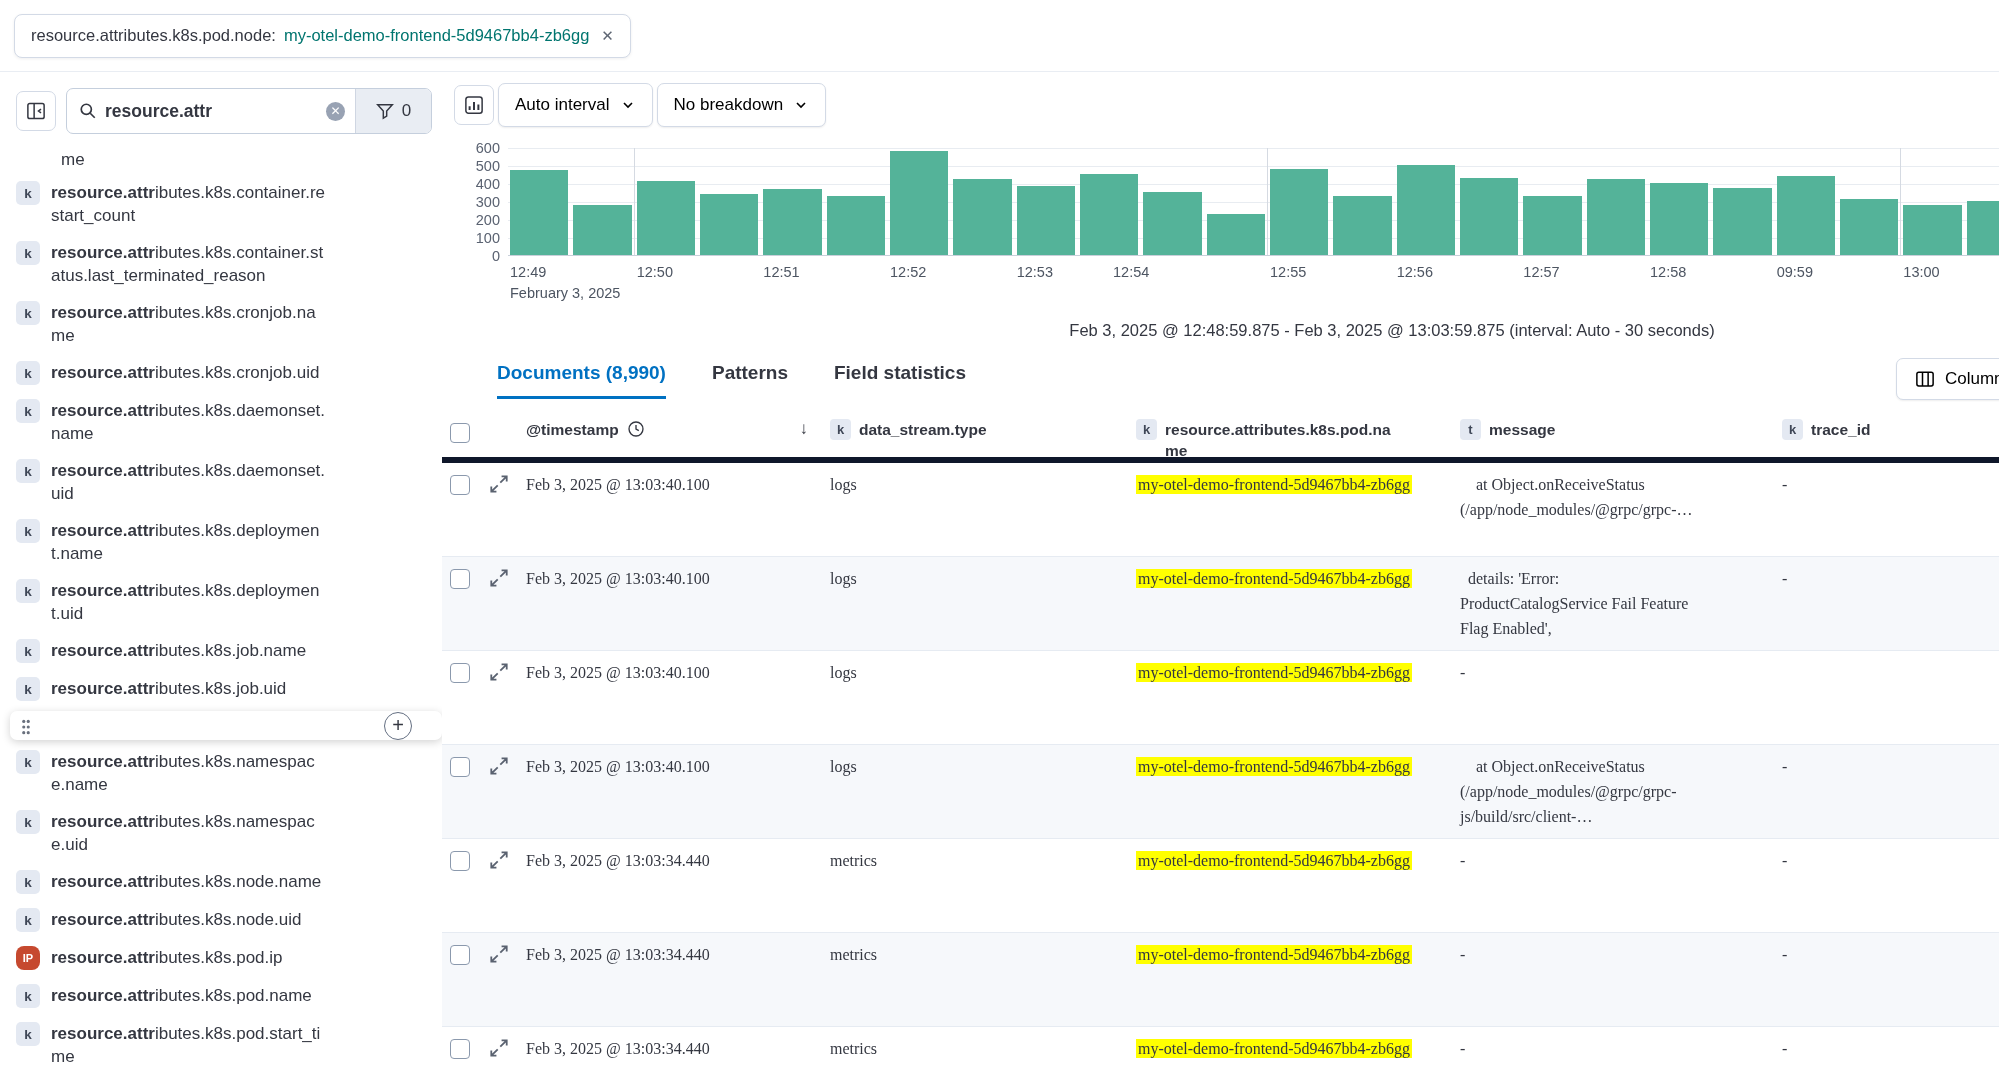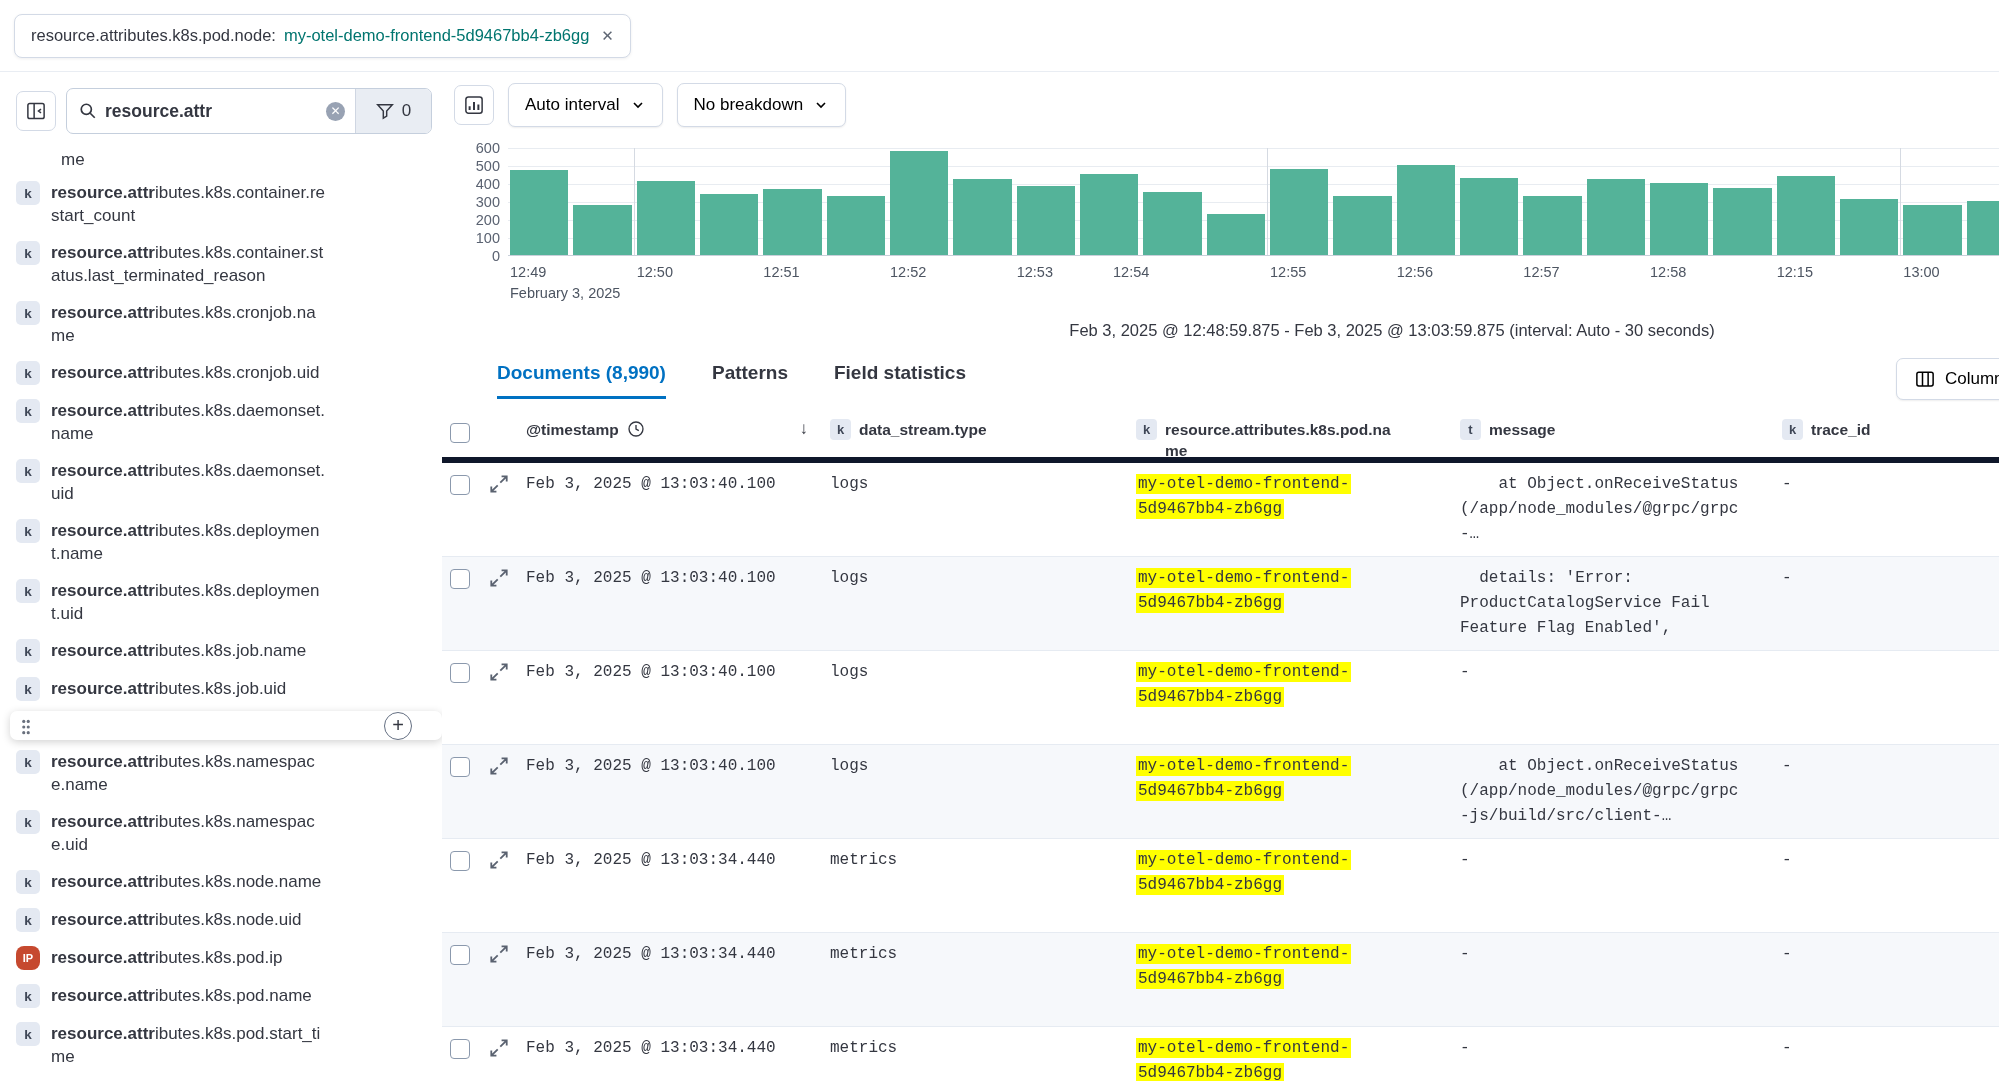--- a/index.html
+++ b/index.html
@@ -49,21 +49,21 @@
   .f-hover { background:#fff; border-radius:7px; box-shadow:0 2px 9px rgba(0,0,0,.18);
              padding-left:10px; }
   .drag { color:#69707d; margin-top:3px; flex:none; display:flex; }
   .plus-btn { position:absolute; right:30px; top:50%; transform:translateY(-50%);
               width:28px; height:28px; border:1px solid #646f82; border-radius:50%;
               display:flex; align-items:center; justify-content:center; font-size:20px;
               color:#343741; background:#fff; cursor:pointer; }
 
   
   .main { flex:1; position:relative; padding-top:11px; overflow:hidden; }
-  .toolbar { display:flex; align-items:center; gap:14px; height:44px; padding-left:12px; }
+  .toolbar { display:flex; align-items:center; gap:4px; height:44px; padding-left:12px; }
   .sq-btn { width:40px; height:40px; border:1px solid #d3dae6; border-radius:7px; background:#fff;
             display:flex; align-items:center; justify-content:center; color:#343741; cursor:pointer; }
   .drop-btn { height:44px; padding:0 16px; border:1px solid #d3dae6; border-radius:7px;
               background:#fff; display:flex; align-items:center; gap:10px; font-size:17px;
               box-shadow:0 1px 2px rgba(0,0,0,.07); cursor:pointer; }
 
   
   .chart { position:relative; height:172px; margin-top:10px; }
   .yaxis { position:absolute; left:0; top:11px; width:58px; height:108px; }
   .ylab { position:absolute; right:0; font-size:14.5px; color:#5a6271; line-height:18px; }
@@ -97,21 +97,21 @@
   .hbadge { width:21px; height:21px; border-radius:4px; background:#e4e9f2; color:#3f4757;
             font-size:13px; font-weight:700; display:flex; align-items:center;
             justify-content:center; flex:none; }
   .sort-arrow { margin-left:auto; margin-right:22px; font-size:17px; font-weight:400; }
   .clock { margin-top:1px; }
 
   .row { display:grid; grid-template-columns:var(--cols); padding-left:8px; height:94px;
          border-bottom:1px solid #e6ebf2; overflow:hidden; }
   .gbody .row:nth-child(even) { background:#f6f8fb; }
   .cell { padding-top:9px; font-size:16px; line-height:25px; }
-  .mono { font-family:Liberation Mono, monospace; }
+  .mono { font-family:Liberation Serif, serif; }
   .sel { padding-top:12px; }
   .checkbox { display:block; width:20px; height:20px; border:1.4px solid #8b99ad;
               border-radius:4px; background:#fff; cursor:pointer; }
   .exp { padding-top:12px; color:#5a6270; cursor:pointer; }
   .cell.pod { padding-right:26px; }
   .cell.pod mark { background:var(--highlight,#ffff00); color:#343741; padding:1px 2px;
                    -webkit-box-decoration-break:clone; box-decoration-break:clone; }
   .cell.msg { width:calc(29ch + 2px); white-space:pre-wrap; overflow-wrap:anywhere; }
 </style>
 </head>
@@ -313,21 +313,21 @@
           <div class="xlab" style="left: 2px;">12:49</div>
           <div class="xlab" style="left: 128.667px;">12:50</div>
           <div class="xlab" style="left: 255.333px;">12:51</div>
           <div class="xlab" style="left: 382px;">12:52</div>
           <div class="xlab" style="left: 508.667px;">12:53</div>
           <div class="xlab" style="left: 605px;">12:54</div>
           <div class="xlab" style="left: 762px;">12:55</div>
           <div class="xlab" style="left: 888.667px;">12:56</div>
           <div class="xlab" style="left: 1015.33px;">12:57</div>
           <div class="xlab" style="left: 1142px;">12:58</div>
-          <div class="xlab" style="left: 1268.67px;">12:15</div>
+          <div class="xlab" style="left: 1268.67px;">09:59</div>
           <div class="xlab" style="left: 1395.33px;">13:00</div>
           <div class="xdate" style="left: 2px;">February 3, 2025</div>
         </div>
     </div>
 
     <div class="caption">Feb 3, 2025 @ 12:48:59.875 - Feb 3, 2025 @ 13:03:59.875 (interval: Auto - 30 seconds)</div>
 
     <div class="tabs">
       <div class="tab active">Documents (8,990)</div>
       <div class="tab">Patterns</div>

